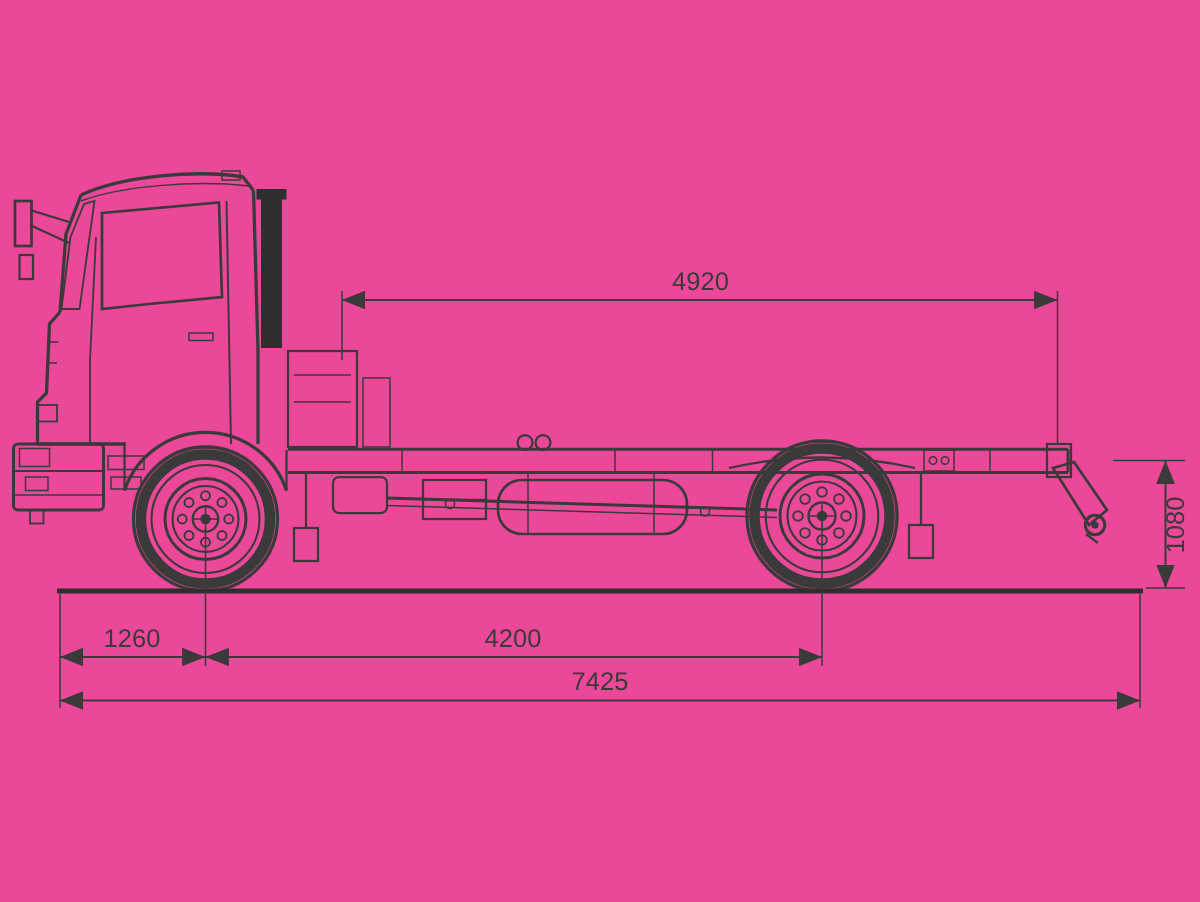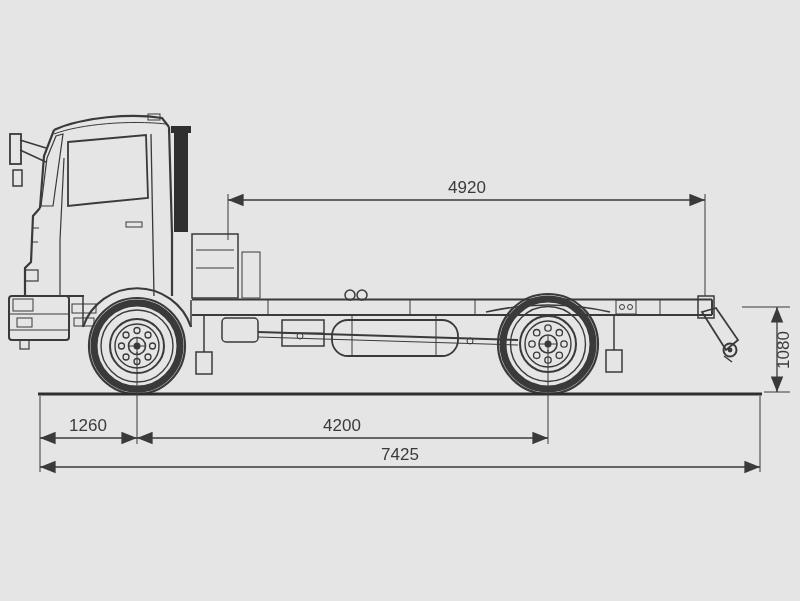--- a/index.html
+++ b/index.html
@@ -1,16 +1,16 @@
 <!DOCTYPE html>
 <html><head>
 <meta charset="utf-8">
 <style>
   html,body{margin:0;padding:0;background:#ffffff;}
-  .stage{position:relative;width:800px;height:601px;background:#e5e5e5;overflow:hidden;
+  .stage{position:relative;width:800px;height:601px;background:#ec4899;overflow:hidden;
          font-family:"Liberation Sans", sans-serif;}
   svg{position:absolute;inset:0;}
   svg *{vector-effect:none;}
   .ln{stroke:#3a3a3a;fill:none;}
   .thin{stroke-width:1;}
   .mid{stroke-width:1.5;}
   .thick{stroke-width:2.2;}
   .dimtxt{font-family:"Liberation Sans", sans-serif;font-size:17px;fill:#3a3a3a;}
 </style>
 </head>

